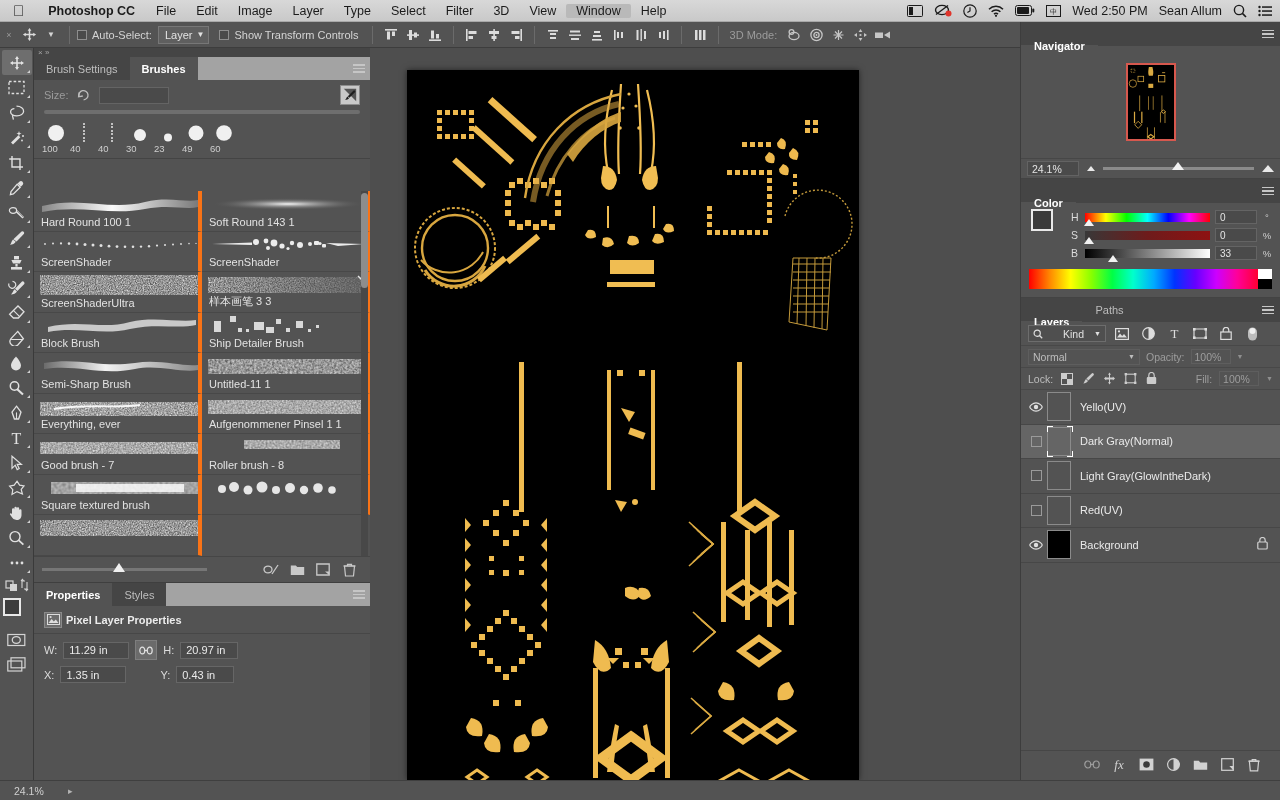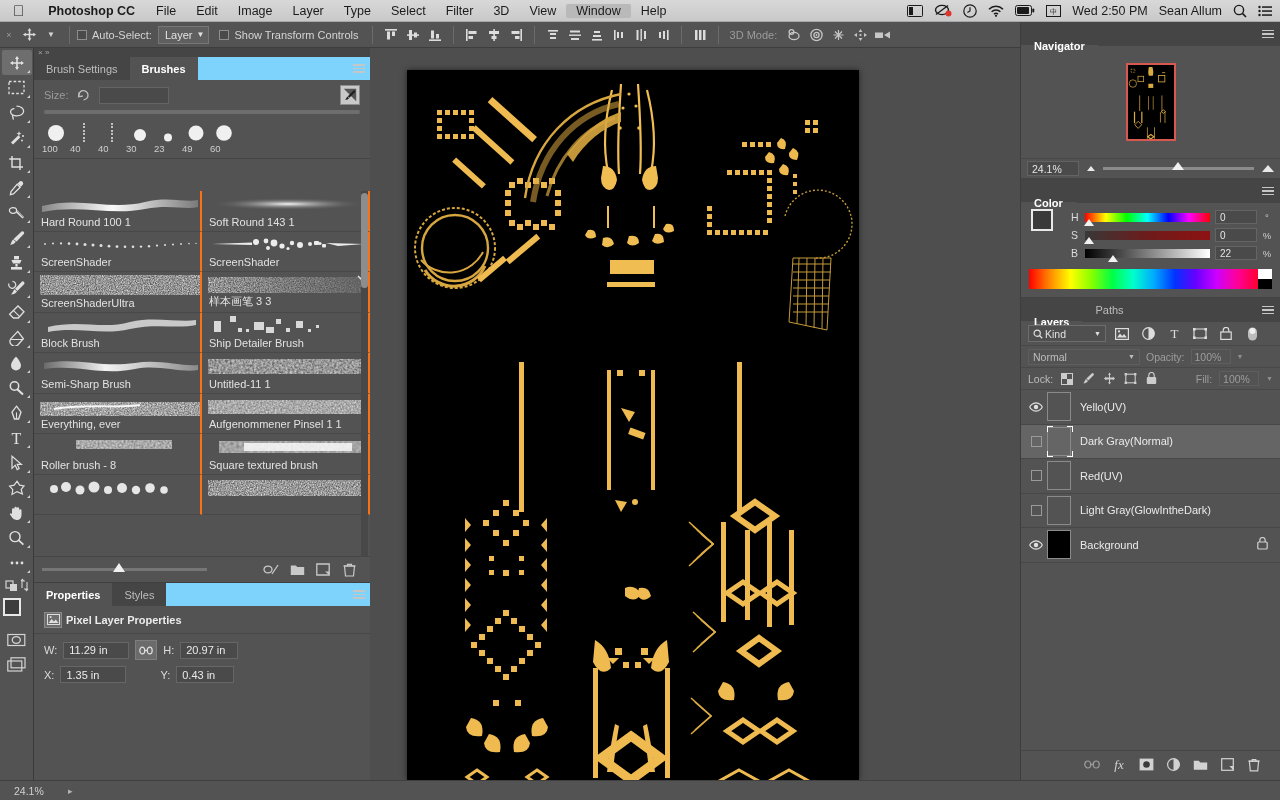--- a/index.html
+++ b/index.html
@@ -55,42 +55,42 @@
   .tool .dot { position: absolute; right: 2px; bottom: 2px; width: 0; height: 0;
     border-left: 3px solid transparent; border-bottom: 3px solid #cfcfcf; }
   .tool svg { display:block; }
   .swatches { position: relative; width: 30px; height: 30px; margin-top: 2px;}
   .swatches .fg { position:absolute; left:1px; top:1px; width:18px; height:18px; background:#3d3d3d; border:2px solid #e8e8e8;}
   .swatches .bg { position:absolute; left:12px; top:12px; width:17px; height:17px; background:#25c6d6; border:2px solid #e8e8e8; z-index:-1;}
 
   
   .leftdock { position: absolute; top: 48px; left: 34px; width: 336px; bottom: 20px; background: #535353; }
   .pgrip { height: 9px; background:#454545; color:#a5a5a5; font-size:8px; padding-left:4px; line-height:9px; }
-  .tabrow { height: 23px; background: #7dd3fc; display: flex; align-items: stretch; position: relative;}
+  .tabrow { height: 23px; background: #a3a3a3; display: flex; align-items: stretch; position: relative;}
   .tabrow .tab { padding: 0 12px; display:flex; align-items:center; font-size: 11px; color:#bdbdbd; background:#454545; }
   .tabrow .tab.on { background: #535353; color:#fff; font-weight: bold; }
   .tabrow .menu { margin-left:auto; width: 22px; display:flex; align-items:center; justify-content:center; color:#c8c8c8;}
   .hbg { width: 12px; height:9px; position:relative;}
   .hbg i { position:absolute; left:0; width:12px; height:1.5px; background:#c6c6c6; }
   .hbg i:nth-child(1){top:0;} .hbg i:nth-child(2){top:3.5px;} .hbg i:nth-child(3){top:7px;}
 
   .sizerow { height: 30px; display:flex; align-items:center; padding: 0 10px; color:#9b9b9b; font-size:11px; gap: 8px;}
   .sizebox { width: 70px; height: 17px; background:#4a4a4a; border:1px solid #646464;}
   .brushbtn { width: 20px; height: 20px; background:#c9c9c9; border:1px solid #8d8d8d; margin-left: auto; display:flex; align-items:center; justify-content:center;}
   .sizeslider { margin: 0 10px 4px 10px; height: 4px; background: #6e6e6e; border-radius: 2px; position: relative; }
   .presetrow { display:flex; padding: 2px 6px 4px 8px; gap: 0px; border-bottom:1px solid #444;}
   .preset { width: 28px; text-align:left; }
   .preset .pv { height: 22px; display:flex; align-items:flex-end; justify-content:center; }
   .preset .num { font-size: 9.5px; color:#cfcfcf; margin-top:1px; }
   .dotcol { display:flex; flex-direction:column; gap:1.5px; align-items:center; }
   .dotcol span { width:2px; height:2px; background:#e6e6e6; border-radius:50%; }
 
   .brushlist { position:absolute; top:143px; left:0; right:0; height:365px; overflow:hidden; background:#535353;}
   .bgrid { display:grid; grid-template-columns: 1fr 1fr; }
-  .bcell { height: 40.5px; border-bottom:1px solid #484848; border-right:2px solid #f97316; position: relative; padding: 0 6px; overflow:hidden;}
+  .bcell { height: 40.5px; border-bottom:1px solid #484848; border-right:4px solid #f97316; position: relative; padding: 0 6px; overflow:hidden;}
   .bcell .stroke { position:absolute; left:6px; right:6px; top:3px; height:20px; }
   .bcell .bname { position:absolute; left:7px; bottom:3px; font-size:11px; color:#e2e2e2; white-space:nowrap; }
   .blist-sb { position:absolute; right:2px; top:2px; width:7px; height:95px; background:#8d8d8d; border-radius:4px; }
   .blist-track { position:absolute; right:2px; top:0; width:7px; bottom:0; background:#484848; }
 
   .bfooter { position:absolute; top:508px; left:0; right:0; height:26px; background:#535353; display:flex; align-items:center; padding: 0 8px; border-top:1px solid #464646;}
   .bfooter .slider { flex: 0 0 165px; height: 3px; background:#767676; position:relative; margin-right: auto;}
   .bfooter .knob { position:absolute; left: 43%; top:-5px; width:0;height:0;border-left:6px solid transparent;border-right:6px solid transparent;border-bottom:9px solid #f0f0f0;}
   .bfooter .fi { width: 26px; display:flex; align-items:center; justify-content:center; color:#c9c9c9;}
 
@@ -137,21 +137,21 @@
   .hsbbar .hk { position:absolute; top:6px; width:0;height:0;border-left:5px solid transparent;border-right:5px solid transparent;border-bottom:7px solid #f2f2f2;}
   .hsbval { width:42px;height:14px;background:#4a4a4a;border:1px solid #646464;font-size:10px;color:#e4e4e4;display:flex;align-items:center;padding-left:4px;}
   .hsbunit { width:10px; font-size:9.5px; color:#cfcfcf; text-align:center;}
   .spectrum { height:20px; margin-top:6px; display:flex; }
   .spectrum .sgrad { flex:1; }
   .spectrum .sw { width:14px; display:flex; flex-direction:column; }
   .spectrum .sw i { flex:1; }
 
   
   .lyr-opts { height:24px; display:flex; align-items:center; padding:0 7px; gap:6px; border-bottom:1px solid #484848;}
-  .kindsel { width:78px;height:17px;background:#4f4f4f;border:1px solid #6d6d6d;display:flex;align-items:center;gap:2px;padding:0 4px;font-size:10.5px;color:#e0e0e0;position:relative;}
+  .kindsel { width:78px;height:17px;background:#4f4f4f;border:1px solid #6d6d6d;display:flex;align-items:center;gap:20px;padding:0 4px;font-size:10.5px;color:#e0e0e0;position:relative;}
   .kindsel .car{position:absolute;right:4px;font-size:7px;}
   .lyr-opts .fi { width:20px;height:18px;display:flex;align-items:center;justify-content:center;}
   .blendrow { height:22px; display:flex; align-items:center; padding:0 7px; gap:6px; border-bottom:1px solid #484848; font-size:10.5px; color:#9d9d9d;}
   .blendsel { width:112px;height:16px;background:#535353;border:1px solid #5e5e5e;display:flex;align-items:center;padding:0 4px;position:relative;color:#bdbdbd;}
   .blendsel .car{position:absolute;right:4px;font-size:7px;}
   .opbox { width:40px;height:15px;background:#535353;border:1px solid #5e5e5e;display:flex;align-items:center;padding-left:3px;color:#9d9d9d;}
   .lockrow { height:22px; display:flex; align-items:center; padding:0 7px; gap:7px; border-bottom:1px solid #484848; font-size:10.5px; color:#bdbdbd;}
   .lockrow .li { width:14px;height:14px;display:flex;align-items:center;justify-content:center;}
 
   .layerlist { }
@@ -931,20 +931,34 @@
                 <path d="M4 6 C40 1, 64 12, 96 7 C120 3, 142 9, 158 7 L158 15 C140 18, 118 9, 96 14 C64 20, 38 8, 4 14 Z" fill="#e8e8e8" filter="url(#nz5)"></path>
               </svg>
           </span>
           <span class="bname">Aufgenommener Pinsel 1 1</span>
         </div>
 
         <div class="bcell">
           <span class="stroke">
             <svg width="160" height="20" viewBox="0 0 160 20" preserveAspectRatio="none">
                 <defs>
+                  <filter id="nz6">
+                    <feTurbulence type="fractalNoise" baseFrequency="0.6" numOctaves="2"></feTurbulence>
+                    <feColorMatrix type="matrix" values="0 0 0 0 1  0 0 0 0 1  0 0 0 0 1  0 0 0 -0.9 0.95"></feColorMatrix>
+                  </filter>
+                </defs>
+                <path d="M6 9 C40 3, 64 13, 96 8 C118 4, 140 10, 156 8 L156 14 C140 17, 118 10, 96 14 C64 19, 38 10, 6 15 Z" fill="#dcdcdc" filter="url(#nz6)"></path>
+              </svg>
+          </span>
+          <span class="bname">Good brush - 7</span>
+        </div>
+        <div class="bcell">
+          <span class="stroke">
+            <svg width="160" height="20" viewBox="0 0 160 20" preserveAspectRatio="none">
+                <defs>
                   <filter id="nz7">
                     <feTurbulence type="fractalNoise" baseFrequency="0.5" numOctaves="2"></feTurbulence>
                     <feColorMatrix type="matrix" values="0 0 0 0 1  0 0 0 0 1  0 0 0 0 1  0 0 0 -0.8 0.9"></feColorMatrix>
                   </filter>
                 </defs>
                 <path d="M44 6 C70 2, 96 8, 122 5 L124 10 C98 13, 70 8, 46 11 Z" fill="#e2e2e2" filter="url(#nz7)"></path>
               </svg>
           </span>
           <span class="bname">Roller brush - 8</span>
         </div>
@@ -1448,21 +1462,21 @@
                   <span class="hk" style="left:-1px"></span>
                 </span>
               <span class="hsbval">0</span>
               <span class="hsbunit">%</span>
             </span>
             <span class="hsbrow">
               <span class="hl">B</span>
               <span class="hsbbar" style="background:linear-gradient(90deg,#000000,#ffffff)">
                   <span class="hk" style="left:18%"></span>
                 </span>
-              <span class="hsbval">22</span>
+              <span class="hsbval">33</span>
               <span class="hsbunit">%</span>
             </span>
           </span>
         </div>
         <div class="spectrum">
           <span class="sgrad" style="background:linear-gradient(90deg,#ff0000,#ff8800,#ffff00,#88ff00,#00ff44,#00ffcc,#00aaff,#0033ff,#6600ff,#cc00ff,#ff0099,#ff0033)"></span>
           <span class="sw">
               <i style="background:#ffffff"></i>
               <i style="background:#000000"></i>
             </span>
@@ -1609,28 +1623,28 @@
               <span></span>
               <span></span>
             </span>
           <span class="name">Dark Gray(Normal)</span>
         </div>
         <div class="layer">
           <span class="eye">
               <span class="eyebox"></span>
             </span>
           <span class="thumb"><span class="checker"></span></span>
-          <span class="name">Red(UV)</span>
+          <span class="name">Light Gray(GlowIntheDark)</span>
         </div>
         <div class="layer">
           <span class="eye">
               <span class="eyebox"></span>
             </span>
           <span class="thumb"><span class="checker"></span></span>
-          <span class="name">Light Gray(GlowIntheDark)</span>
+          <span class="name">Red(UV)</span>
         </div>
         <div class="layer">
           <span class="eye">
             <svg width="14" height="10" viewBox="0 0 14 10">
                 <path d="M7 0.8 C10.6 0.8 13.2 4.2 13.2 5 C13.2 5.8 10.6 9.2 7 9.2 C3.4 9.2 0.8 5.8 0.8 5 C0.8 4.2 3.4 0.8 7 0.8 Z" fill="none" stroke="#e0e0e0" stroke-width="1.2"></path>
                 <circle cx="7" cy="5" r="2.2" fill="#e0e0e0"></circle>
               </svg>
           </span>
           <span class="thumb" style="background:#000"></span>
           <span class="name">Background</span>

